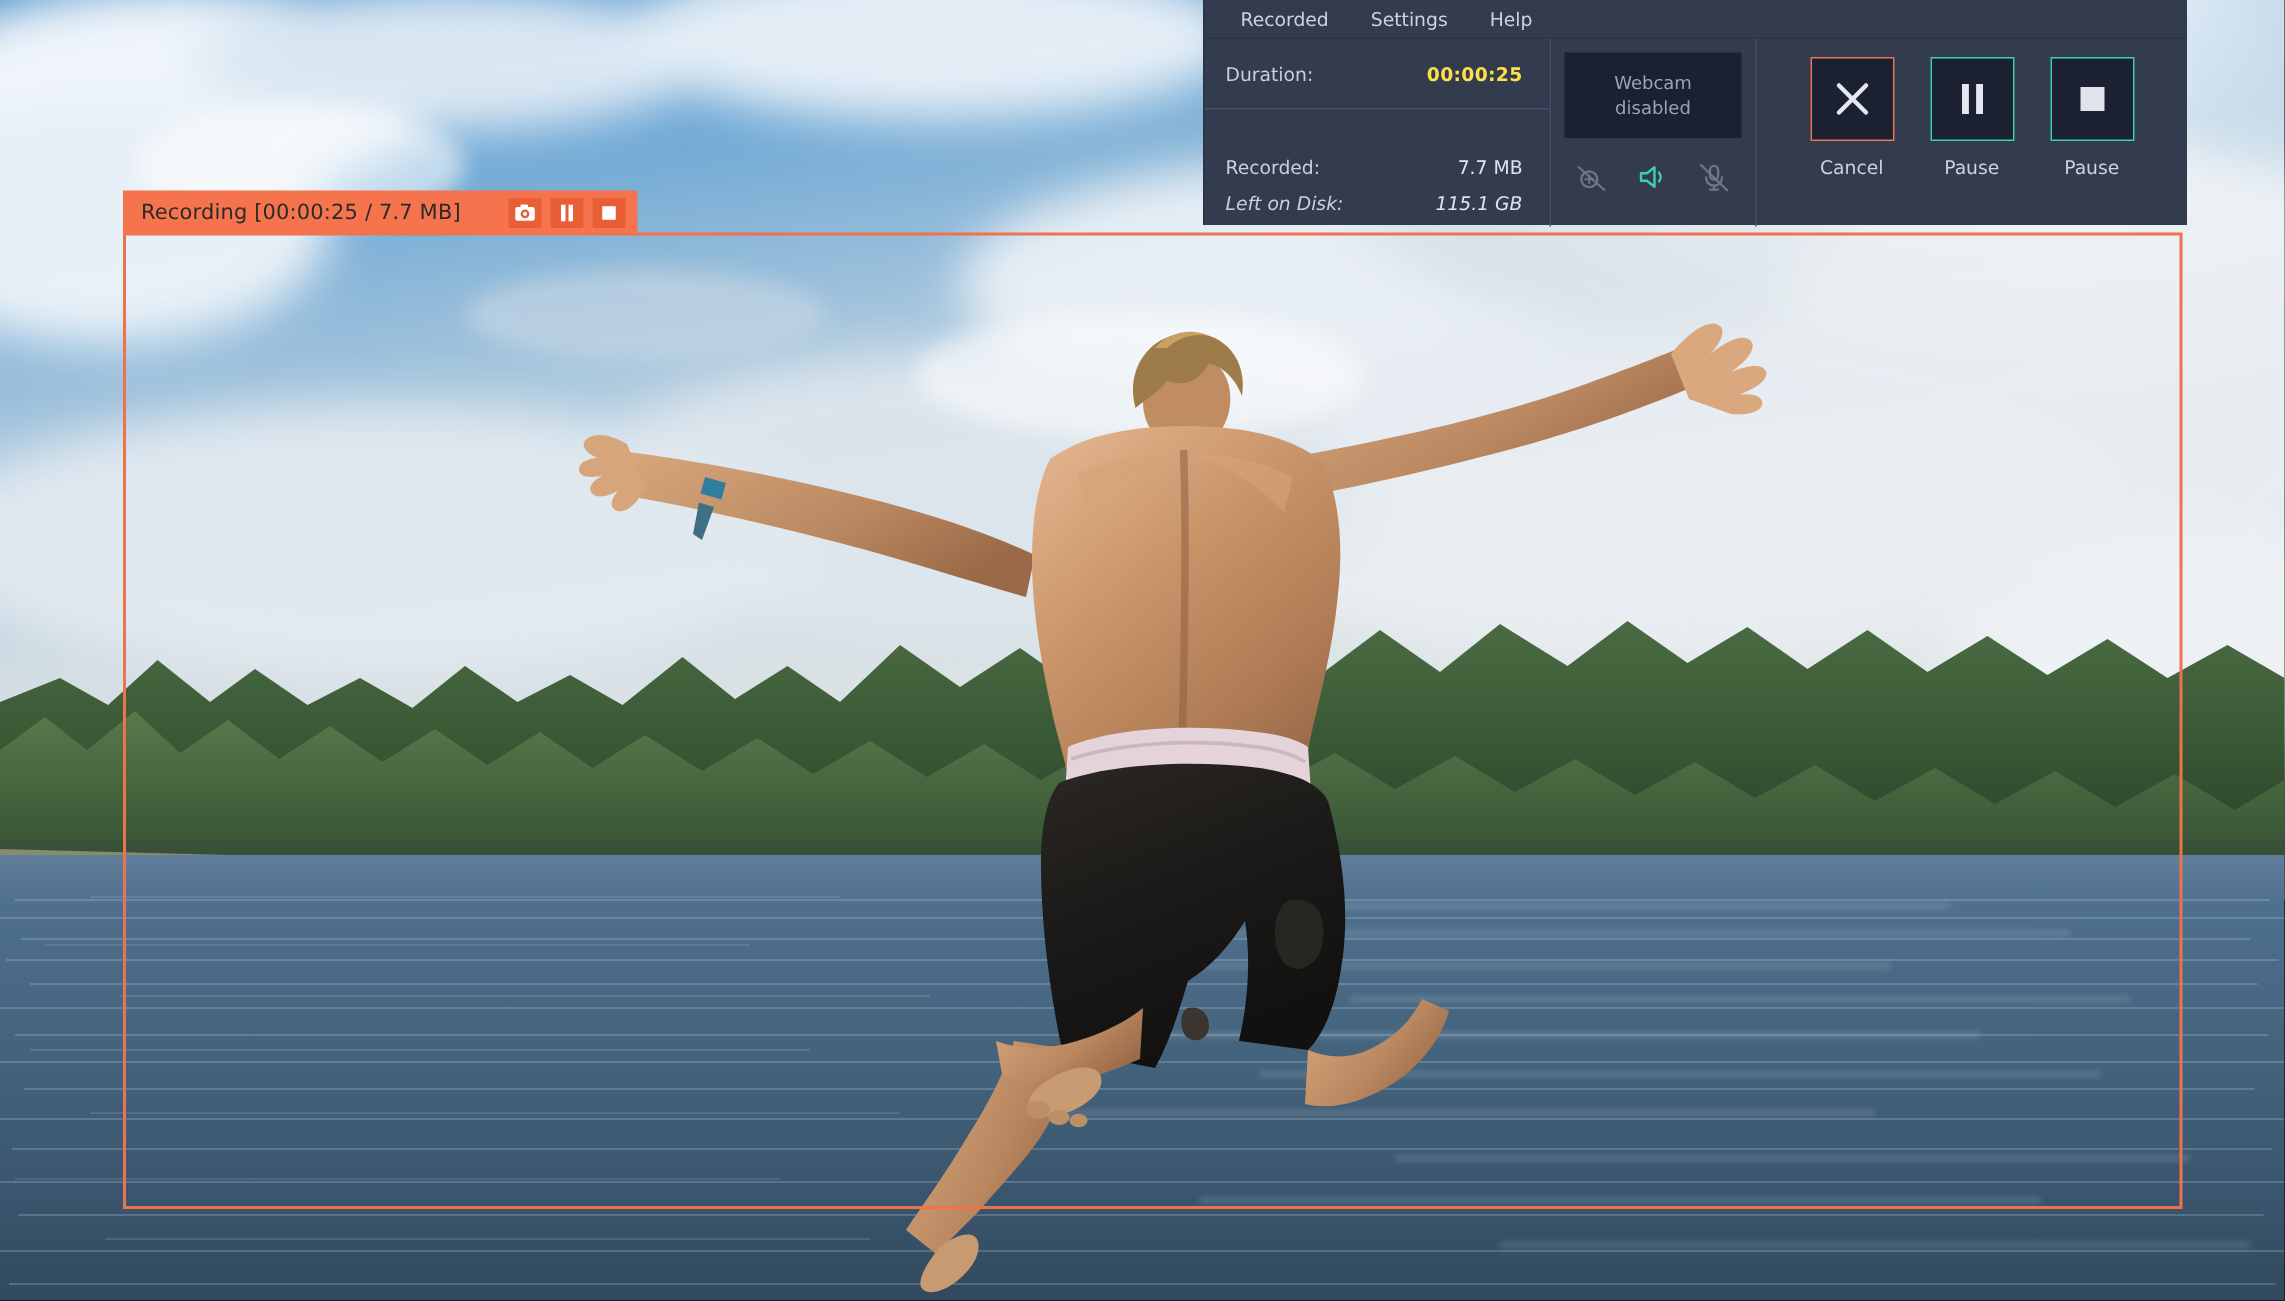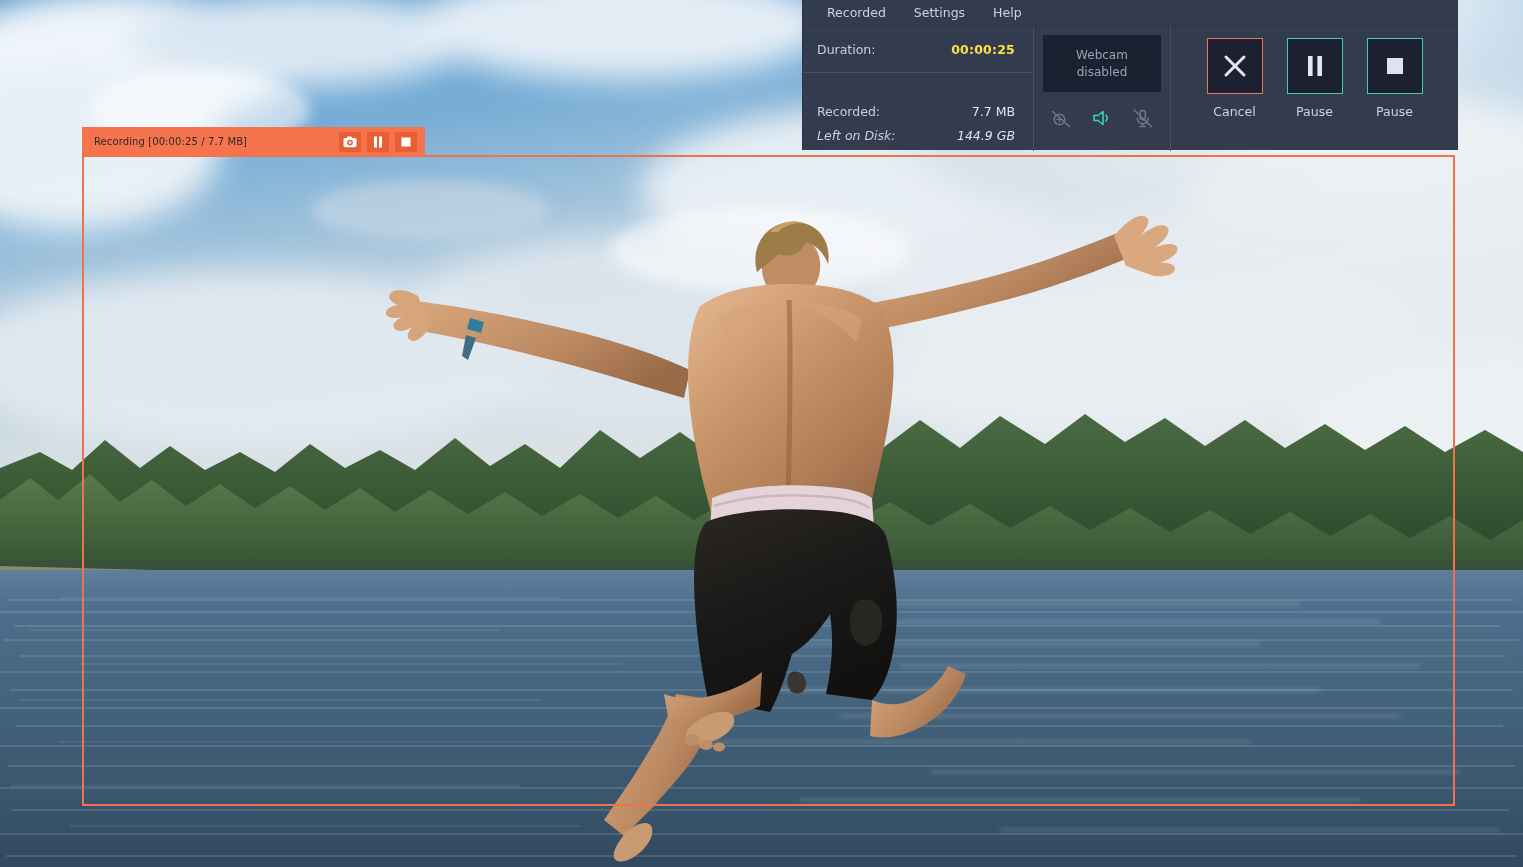--- a/index.html
+++ b/index.html
@@ -20,21 +20,21 @@
     border:2px solid #f0724c;box-sizing:border-box;pointer-events:none;
   }
 
   
   #rec-bar{
     position:absolute;left:82px;top:127px;width:343px;height:29px;
     background:#f5744d;display:flex;align-items:center;
     box-sizing:border-box;padding:0 8px 0 12px;
   }
   #rec-bar .rec-label{
-    font-size:10px;color:#2b2b2b;white-space:nowrap;letter-spacing:.1px;
+    font-size:14px;color:#2b2b2b;white-space:nowrap;letter-spacing:.1px;
     flex:1;
   }
   #rec-bar .mini-btns{display:flex;gap:6px;align-items:center;}
   .mini-btn{
     width:22px;height:20px;background:#e85f35;border:none;padding:0;margin:0;
     display:flex;align-items:center;justify-content:center;cursor:pointer;
     border-radius:1px;
   }
   .mini-btn svg{display:block;}
 
@@ -349,21 +349,21 @@
       <div class="stat-row" id="stat-duration">
         <span class="stat-key">Duration:</span>
         <span class="stat-val accent">00:00:25</span>
       </div>
       <div class="stat-row" id="stat-recorded">
         <span class="stat-key">Recorded:</span>
         <span class="stat-val">7.7 MB</span>
       </div>
       <div class="stat-row" id="stat-disk">
         <span class="stat-key">Left on Disk:</span>
-        <span class="stat-val">144.9 GB</span>
+        <span class="stat-val">115.1 GB</span>
       </div>
     </div>
 
     <div id="webcam-col">
       <div id="webcam-box">
         <span>Webcam</span>
         <span>disabled</span>
       </div>
       <div id="av-icons">
 

